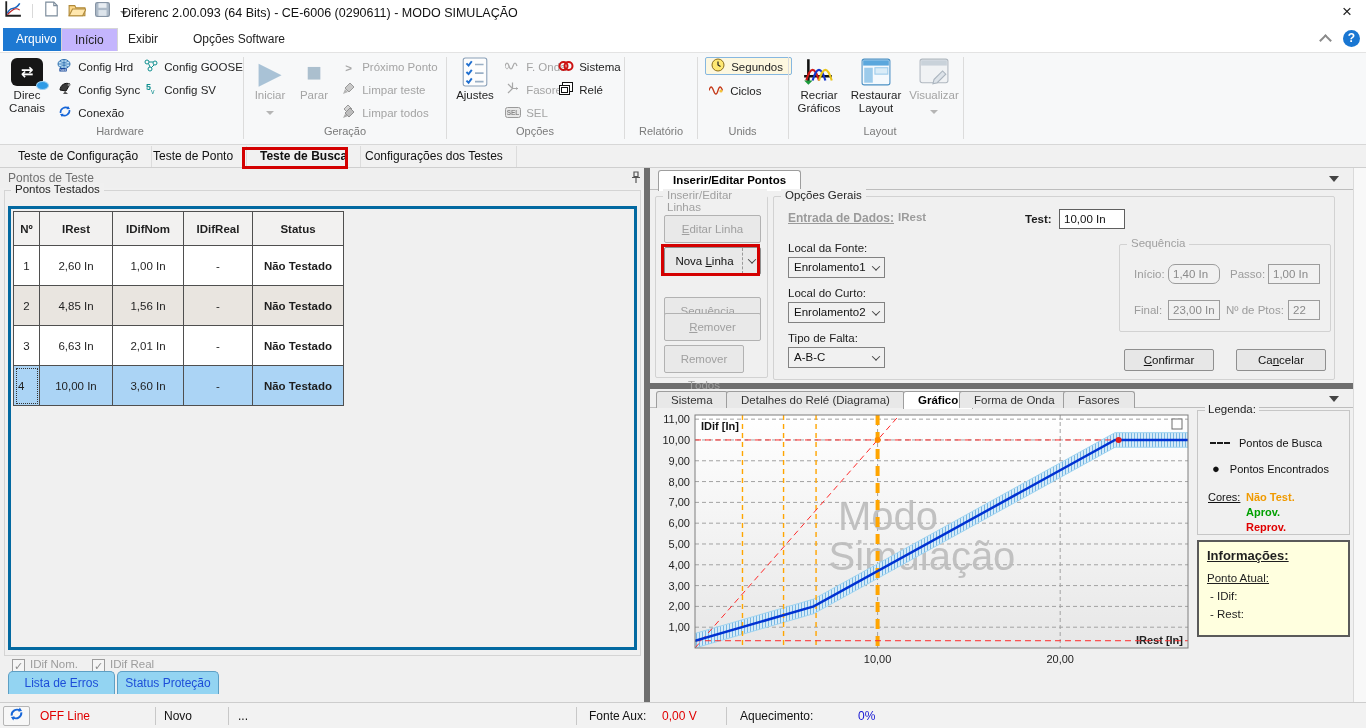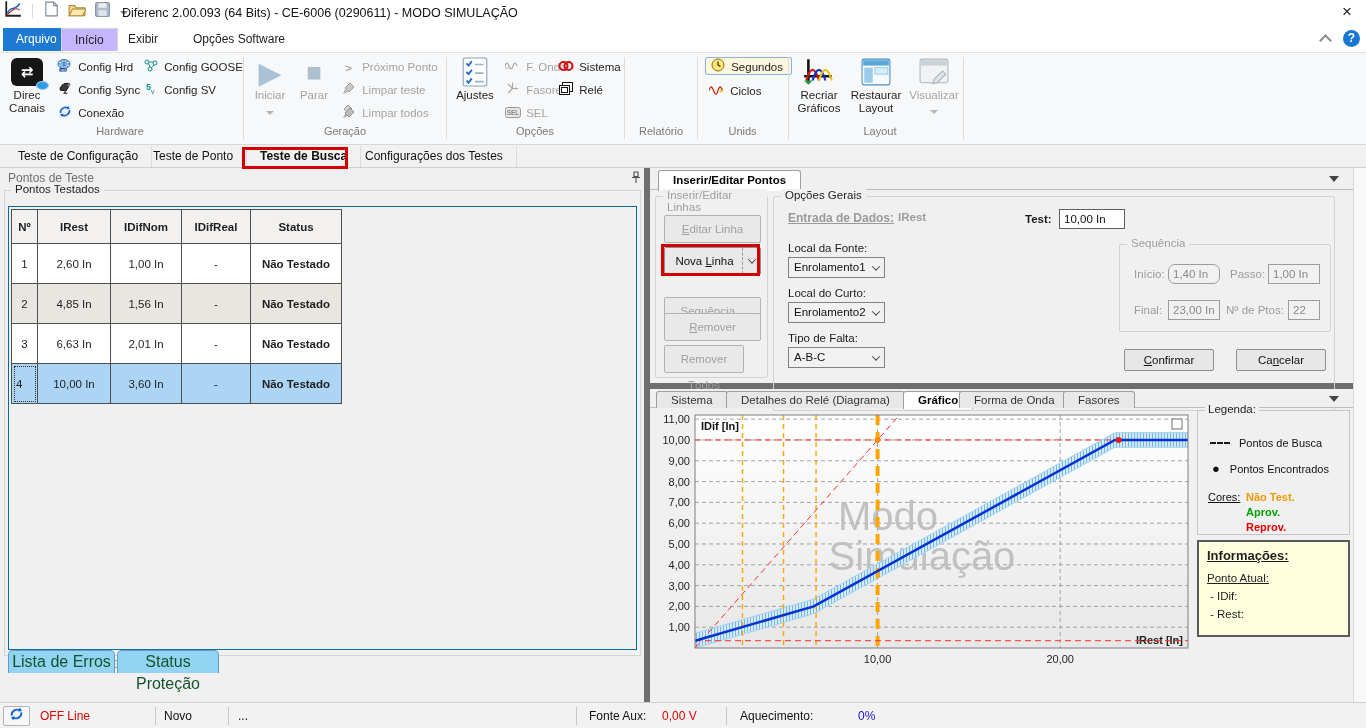--- a/index.html
+++ b/index.html
@@ -46,35 +46,35 @@
   
   #testtabs { left:0; top:145px; width:1366px; height:23px; background:#f1f1f1; border-bottom:1px solid #cfcfcf; }
   .ttab { position:absolute; top:1px; height:21px; line-height:21px; padding:0 13px; color:#111; border-right:1px solid #dcdcdc; }
   .ttab.active { font-weight:bold; }
 
   
   #left-header { left:0; top:168px; width:644px; height:20px; background:#efefef; color:#6f6f6f; line-height:20px; padding-left:8px; }
   #pin-icon { position:absolute; left:631px; top:171px; }
   #pontos-groupbox { left:4px; top:190px; width:637px; height:466px; border:1px solid #d4d4d4; }
   #pontos-group-label { left:11px; top:183px; background:#f0f0f0; padding:0 4px; font-size:11.5px; color:#222; }
-  #table-wrap { left:8px; top:206px; width:629px; height:444px; border:1px solid #0369a1; background:#f0f0f0; }
+  #table-wrap { left:8px; top:206px; width:629px; height:444px; border:3px solid #0369a1; background:#f0f0f0; }
   table#pt-table { border-collapse:collapse; position:absolute; left:2px; top:2px; background:#fff; }
   #pt-table th, #pt-table td { border:1px solid #4f4f4f; text-align:center; font-size:11.5px; padding:0 4px; }
   #pt-table th { height:34px; font-weight:bold; background:#f2f1f0; }
   #pt-table td { height:40px; }
   #pt-table td.status { font-weight:bold; }
   #pt-table col:nth-child(1){width:26px} #pt-table col:nth-child(2){width:73px}
   #pt-table col:nth-child(3){width:71px} #pt-table col:nth-child(4){width:69px}
   #pt-table col:nth-child(5){width:91px}
   #pt-table tr.alt td { background:#e9e5e0; }
   #pt-table tr.sel td { background:#abd4f5; }
   #pt-table td.focus-cell { outline:1px dotted #333; outline-offset:-3px; text-align:left; }
   .cbrow { position:absolute; font-size:11.5px; color:#9c9c9c; }
   .cbox { display:inline-block; width:13px; height:13px; border:1px solid #9c9c9c; background:#f5f5f5; color:#8b8b8b; font-size:11px; line-height:12px; text-align:center; vertical-align:-2px; margin-right:5px; }
-  .blue-tab { position:absolute; top:650px; height:23px; background:#93d4f2; border:1px solid #5d9fc4; border-bottom:none; border-radius:5px 5px 0 0; text-align:center; line-height:22px; font-size:16px; color:#14532d; }
+  .blue-tab { position:absolute; top:671px; height:23px; background:#93d4f2; border:1px solid #5d9fc4; border-bottom:none; border-radius:5px 5px 0 0; text-align:center; line-height:22px; font-size:12px; color:#1d4ed8; }
 
   
   #vsplit { left:644px; top:168px; width:6px; height:534px; background:#6e6e6e; }
   #hsplit { left:650px; top:383px; width:703px; height:6px; background:#6e6e6e; }
 
   
   .panel-tabbar { position:absolute; height:22px; background:#f0f0f0; border-bottom:1px solid #bdbdbd; }
   .ptab { position:absolute; top:2px; height:20px; line-height:19px; padding:0 14px; background:#e8e8e8; border:1px solid #9e9e9e; border-bottom:none; border-radius:3px 3px 0 0; color:#333; font-size:11.5px; }
   .ptab.active { background:#fff; font-weight:bold; color:#000; height:21px; }
   .collapse-tri { position:absolute; width:0; height:0; border-left:5px solid transparent; border-right:5px solid transparent; border-top:6px solid #444; }
@@ -455,21 +455,21 @@
     <span></span><u>S</u><span>equência...</span>
   </div>
   <div class="winbtn" style="left:8px; top:116px; width:97px; height:28px; line-height:26px;">
     <span></span><u>R</u><span>emover</span>
   </div>
   <div class="winbtn" style="left:8px; top:148px; width:80px; height:28px; line-height:26px;">
     <span>Remover </span><u>T</u><span>odos</span>
   </div>
 </div>
 
-<div class="abs groupbox" style="left:773px; top:196px; width:562px; height:215px;padding-left:24px;">
+<div class="abs groupbox" style="left:773px; top:196px; width:562px; height:184px;padding-left:24px;">
   <span class="gb-label">Opções Gerais</span>
   <span class="flabel graybold" style="left:14px; top:14px; font-size:12px;">Entrada de Dados:</span>
   <span class="flabel gray" style="left:124px; top:14px; font-weight:bold;">IRest</span>
   <span class="flabel" style="left:251px; top:16px; font-weight:bold;">Test:</span>
   <span class="tinput" style="left:285px; top:12px; width:66px;">10,00 In</span>
 
   <span class="flabel" style="left:14px; top:45px;">Local da Fonte:</span>
   <span class="combo" style="left:14px; top:60px; width:97px;"><span>Enrolamento1</span><span class="chev"></span></span>
 
   <span class="flabel" style="left:14px; top:90px;">Local do Curto:</span>

